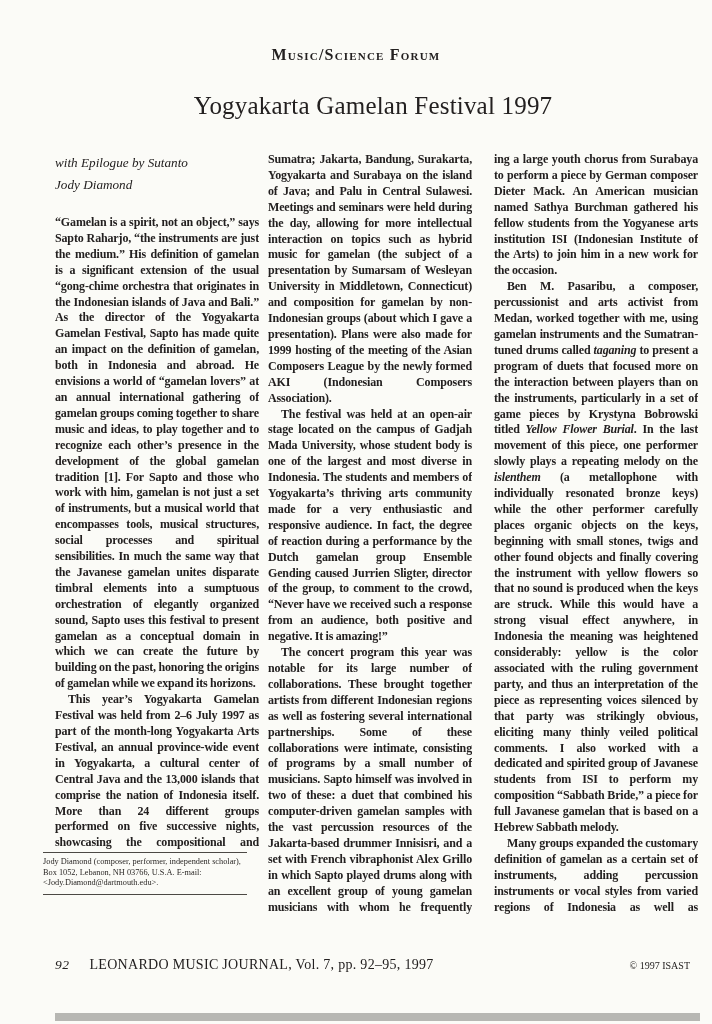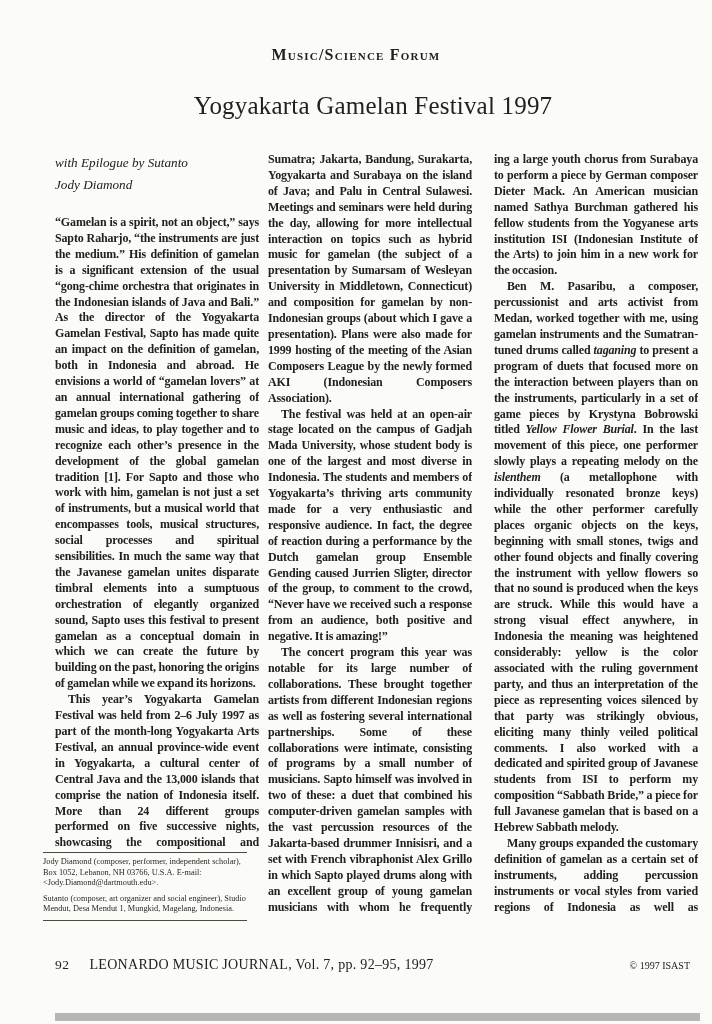--- a/index.html
+++ b/index.html
@@ -57,21 +57,21 @@
     text-align:left;
     color:#2a2725;
   }
   .footnotes .rule{border-top:1px solid #4c4945;height:0;}
   .footnotes p{margin:4px 0 5px 0;}
   .footnotes .rule.bottom{margin-top:2px;}
   .footer{
     position:absolute;left:55px;top:957px;width:635px;
     display:flex;align-items:baseline;
   }
-  .footer .pageno{font-size:13.5px;letter-spacing:.5px;}
+  .footer .pageno{font-size:13.5px;letter-spacing:.5px;font-style:italic;}
   .footer .journal{font-size:14px;letter-spacing:.3px;margin-left:20px;}
   .footer .copyright{font-size:10px;margin-left:auto;}
   .bottom-bar{
     position:absolute;left:55px;top:1013px;width:645px;height:8px;
     background:#b7b7b3;
   }
   em{font-style:italic;}
 </style>
 </head>
 <body>
@@ -101,21 +101,20 @@
 
   <div class="col col-3">
     <p>ing a large youth chorus from Surabaya to perform a piece by German composer Dieter Mack. An American musician named Sathya Burchman gathered his fellow students from the Yogyanese arts institution ISI (Indonesian Institute of the Arts) to join him in a new work for the occasion.</p>
     <p>Ben M. Pasaribu, a composer, percussionist and arts activist from Medan, worked together with me, using gamelan instruments and the Sumatran-tuned drums called <em>taganing</em> to present a program of duets that focused more on the interaction between players than on the instruments, particularly in a set of game pieces by Krystyna Bobrowski titled <em>Yellow Flower Burial</em>. In the last movement of this piece, one performer slowly plays a repeating melody on the <em>islenthem</em> (a metallophone with individually resonated bronze keys) while the other performer carefully places organic objects on the keys, beginning with small stones, twigs and other found objects and finally covering the instrument with yellow flowers so that no sound is produced when the keys are struck. While this would have a strong visual effect anywhere, in Indonesia the meaning was heightened considerably: yellow is the color associated with the ruling government party, and thus an interpretation of the piece as representing voices silenced by that party was strikingly obvious, eliciting many thinly veiled political comments. I also worked with a dedicated and spirited group of Javanese students from ISI to perform my composition “Sabbath Bride,” a piece for full Javanese gamelan that is based on a Hebrew Sabbath melody.</p>
     <p>Many groups expanded the customary definition of gamelan as a certain set of instruments, adding percussion instruments or vocal styles from varied regions of Indonesia as well as instruments prevalent in Indonesian and Western pop music. I Wayan Sadra brought a 14-piece ensemble that included Javanese gamelan, Balinese <em>suling</em> (bamboo flute), guitar, bass, keyboard, violin and a pair of <em>djembe</em> (goblet-shaped Afican drums), as well as singers (Fig. 1). In this, his first attempt to combine diatonic instruments with gamelan, he took the approach of</p>
   </div>
 
   <div class="footnotes">
     <div class="rule"></div>
     <p>Jody Diamond (composer, performer, independent scholar), Box 1052, Lebanon, NH 03766, U.S.A. E-mail: &lt;Jody.Diamond@dartmouth.edu&gt;.</p>
-    <p>Sutanto (composer, art organizer and social engineer), Studio Mendut, Desa Mendut 1, Mungkid, Magelang, Indonesia.</p>
     <div class="rule bottom"></div>
   </div>
 
   <div class="footer">
     <span class="pageno">92</span>
     <span class="journal">LEONARDO MUSIC JOURNAL, Vol. 7, pp. 92–95, 1997</span>
     <span class="copyright">© 1997 ISAST</span>
   </div>
 
   <div class="bottom-bar"></div>

